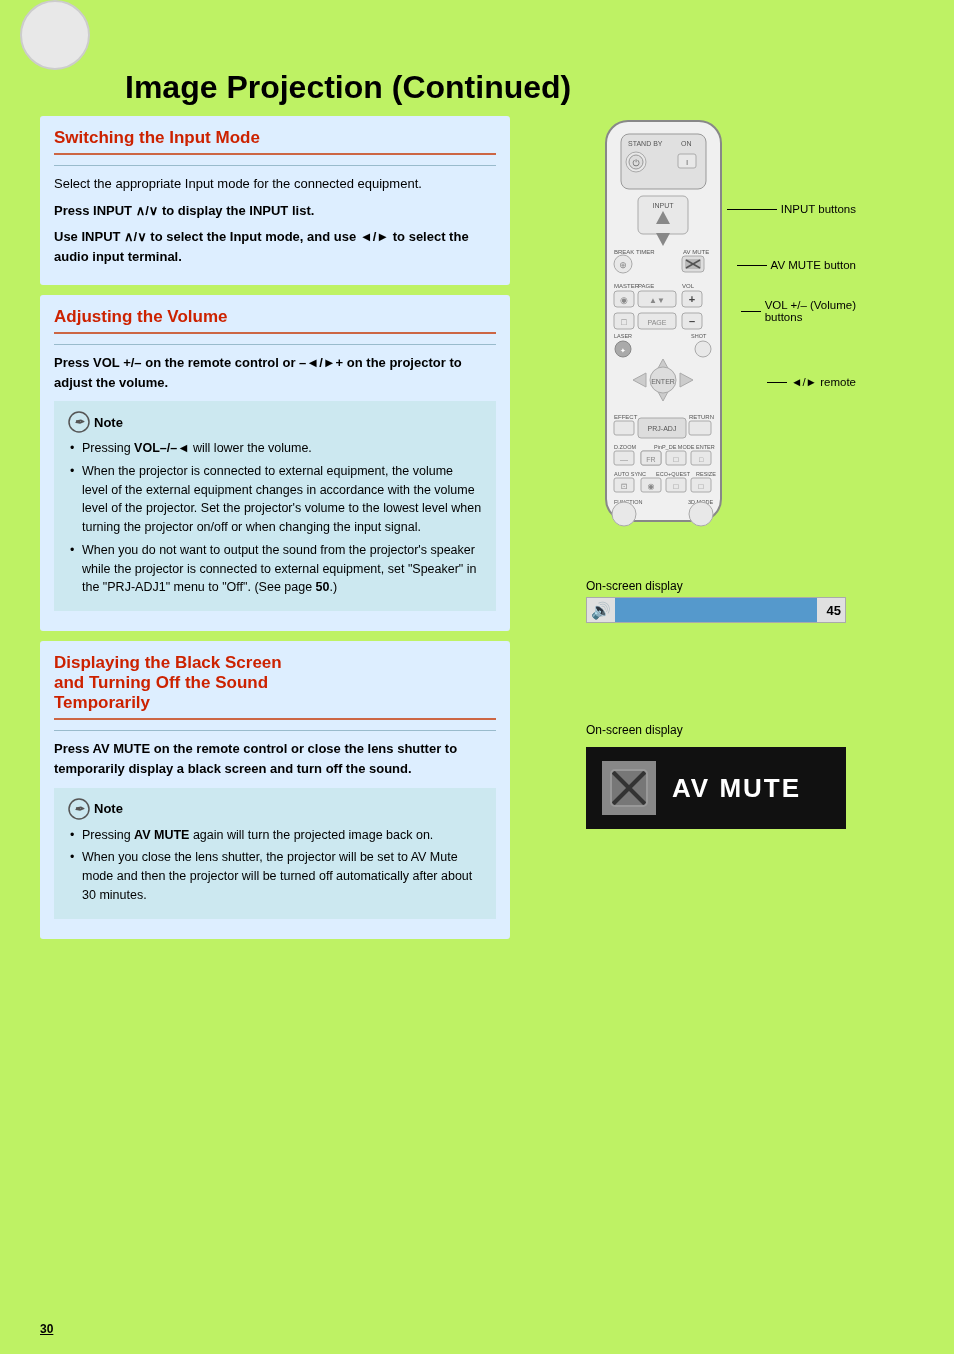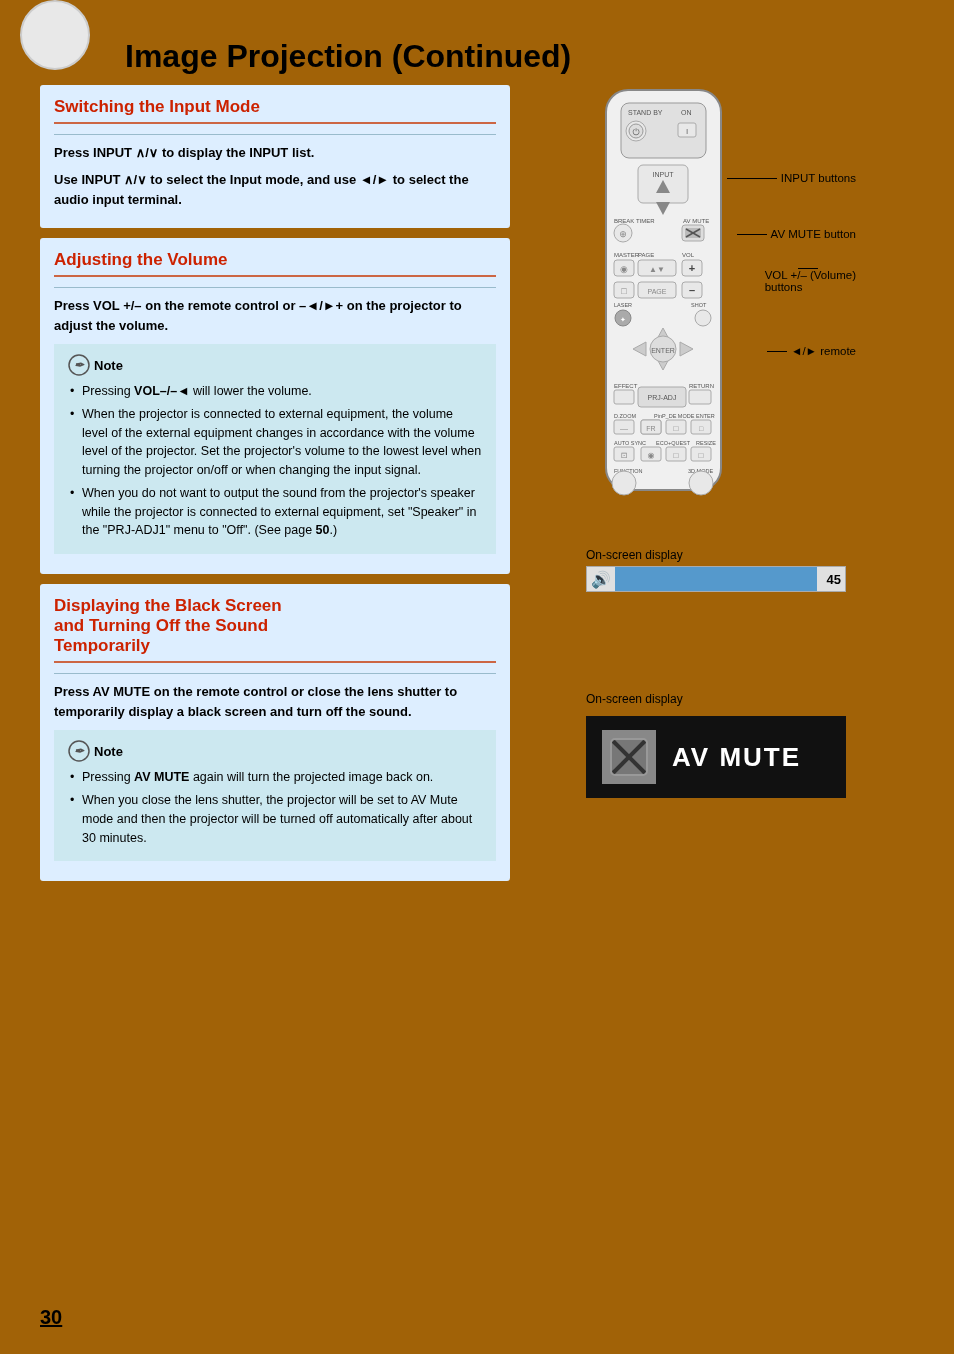--- a/index.html
+++ b/index.html
@@ -9,23 +9,23 @@
       background: #fff;
       color: #000;
       width: 954px;
       min-height: 1354px;
       padding: 0;
     }
 
     .page {
       width: 954px;
       min-height: 1354px;
-      background: #a16207;
+      background: #bef264;
       position: relative;
-      padding: 17px 40px 30px 40px;
+      padding: 48px 40px 30px 40px;
     }
 
     .header-circle {
       width: 70px;
       height: 70px;
       border-radius: 50%;
       background: #e8e8e8;
       border: 2px solid #ccc;
       position: absolute;
       top: 0;
@@ -208,23 +208,23 @@
     .av-mute-text {
       color: #fff;
       font-size: 26px;
       font-weight: bold;
       letter-spacing: 2px;
     }
 
     
     .page-number {
       position: absolute;
-      bottom: 25px;
+      bottom: 18px;
       left: 40px;
-      font-size: 20px;
+      font-size: 12px;
       font-weight: bold;
       text-decoration: underline;
     }
 
     .section-divider {
       border-top: 1.5px solid #99bbcc;
       margin-bottom: 8px;
     }
   </style>
 </head>
@@ -236,20 +236,21 @@
 
   <h1 class="page-title">Image Projection (Continued)</h1>
 
   <div class="main-content">
 
     <div class="left-col">
 
       <div class="section-block">
         <div class="section-heading">Switching the Input Mode</div>
         <div class="section-divider"></div>
+        <p class="body-text">Select the appropriate Input mode for the connected equipment.</p>
         <p class="bold-para">Press <strong>INPUT</strong> ∧/∨ to display the INPUT list.</p>
         <p class="bold-para">Use <strong>INPUT</strong> ∧/∨ to select the Input mode, and use ◄/► to select the audio input terminal.</p>
       </div>
 
       <div class="section-block">
         <div class="section-heading">Adjusting the Volume</div>
         <div class="section-divider"></div>
         <p class="bold-para">Press <strong>VOL +/–</strong> on the remote control or –◄/►+ on the projector to adjust the volume.</p>
 
         <div class="note-box">
@@ -413,21 +414,21 @@
           <div style="position:absolute; top:87px; right:0; font-size:11.5px; text-align:left; white-space:nowrap; display:flex; align-items:center;">
             <div style="width:50px; height:1px; background:#000; margin-right:4px;"></div>
             <span>INPUT buttons</span>
           </div>
           
           <div style="position:absolute; top:143px; right:0; font-size:11.5px; text-align:center; white-space:nowrap; display:flex; align-items:center;">
             <div style="width:30px; height:1px; background:#000; margin-right:4px;"></div>
             <span>AV MUTE button</span>
           </div>
           
-          <div style="position:absolute; top:183px; right:0; font-size:11.5px; text-align:left; white-space:nowrap; display:flex; align-items:center;flex-direction:column;">
+          <div style="position:absolute; top:183px; right:0; font-size:11.5px; text-align:left; white-space:nowrap; display:flex; align-items:center;">
             <div style="width:20px; height:1px; background:#000; margin-right:4px;"></div>
             <span>VOL +/– (Volume)<br>buttons</span>
           </div>
           
           <div style="position:absolute; top:260px; right:0; font-size:11.5px; text-align:left; white-space:nowrap; display:flex; align-items:center;">
             <div style="width:20px; height:1px; background:#000; margin-right:4px;"></div>
             <span>◄/► remote</span>
           </div>
         </div>
       </div>

